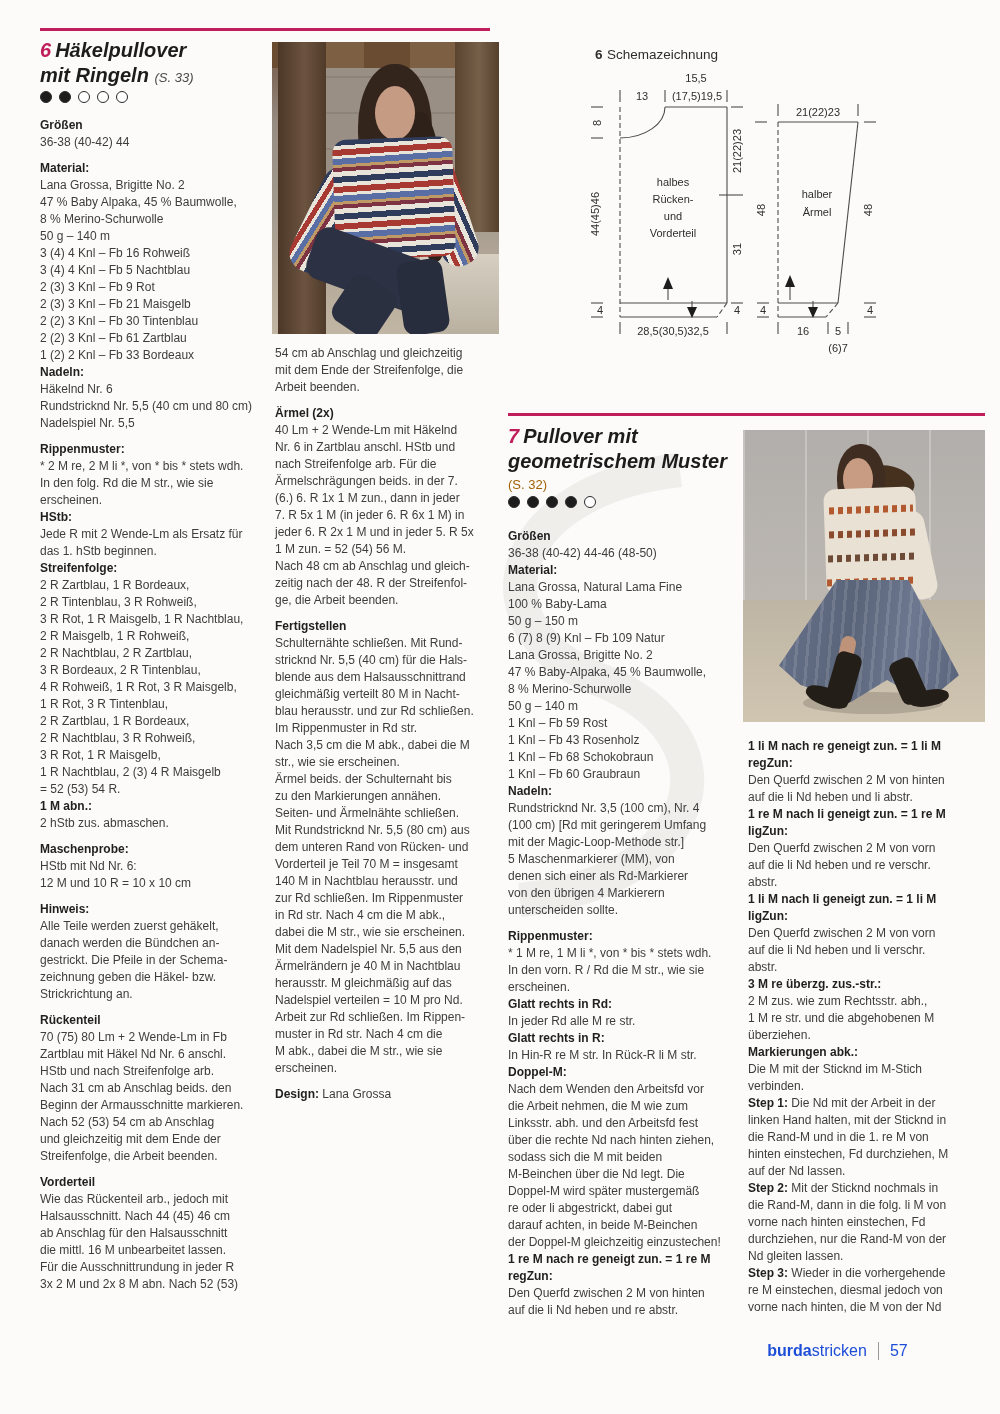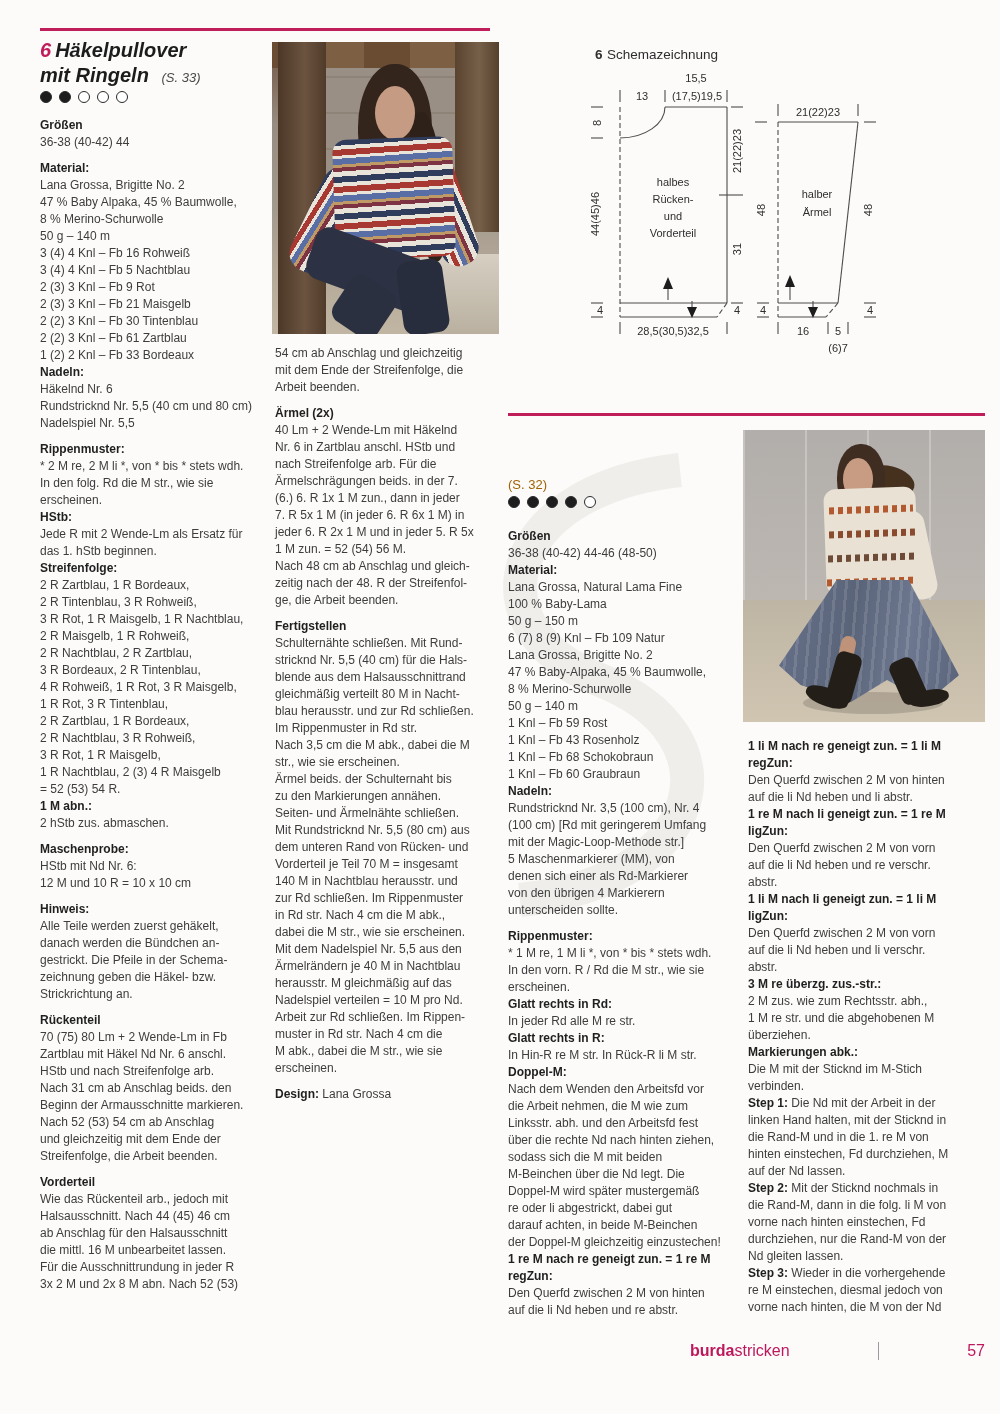--- a/index.html
+++ b/index.html
@@ -1,39 +1,39 @@
 <!DOCTYPE html>
 <html><head>
 <meta charset="utf-8">
 <style>
   html,body{margin:0;padding:0;background:#e9e7e3;}
   .page{position:relative;width:1000px;height:1414px;margin:0 auto;background:#fcfbf9;
         overflow:hidden;font-family:"Liberation Sans",sans-serif;color:#3b3b3b;}
   .rule{position:absolute;height:3px;background:#c01e5a;}
   .head{position:absolute;font-size:20px;line-height:25px;font-weight:bold;color:#1c1c1c;font-style:italic;}
   .head .num{color:#c01e5a;margin-right:4px;}
-  .head .ref{font-weight:normal;font-size:13px;color:#4a4a4a;margin-left:7px;}
+  .head .ref{font-weight:normal;font-size:13px;color:#4a4a4a;}
   .refline{position:absolute;font-size:13px;color:#a16207;}
   .dots{position:absolute;display:flex;gap:7px;}
   .dot{width:12px;height:12px;border-radius:50%;border:1.6px solid #2a2a2a;background:#fff;box-sizing:border-box;}
   .dot.filled{background:#1d1d1d;}
   .col{position:absolute;font-size:12px;line-height:17px;white-space:nowrap;color:#3d3d3d;width:232px;}
   .col .ln.gap{margin-top:9px;}
   .col .b{font-weight:bold;color:#1f1f1f;}
   .photo{position:absolute;overflow:hidden;background:#a9a095;}
   .photo *{position:absolute;}
   
   .schem{position:absolute;left:575px;top:38px;}
   .schem text{font-size:11px;fill:#2e2e2e;font-family:"Liberation Sans",sans-serif;}
   .schem .t{font-size:13.5px;}
   .schem .tb{font-size:13.5px;font-weight:bold;}
   .schem line,.schem path{stroke:#4c4c4c;stroke-width:1.1;fill:none;}
   .schem .dash{stroke-dasharray:5,3;}
   .schem .arr{fill:#1d1d1d;stroke:none;}
-  .footer{position:absolute;left:690px;top:1342px;width:295px;display:flex;align-items:center;justify-content:space-between;gap:11px;font-size:16px;color:#be185d;}
+  .footer{position:absolute;left:690px;top:1342px;width:295px;display:flex;align-items:center;justify-content:center;gap:11px;font-size:16px;color:#1d4ed8;}
   .footer .vbar{width:1px;height:18px;background:#9a9a9a;}
   .wm{position:absolute;pointer-events:none;}
 </style>
 </head>
 <body>
 
 <div class="page">
 
   <svg class="wm" style="left:380px;top:430px;" width="400" height="520">
     <path d="M300,40 C120,60 90,200 220,250 C360,305 330,450 140,470" stroke="rgba(140,128,115,0.10)" stroke-width="34" fill="none"></path>
@@ -265,20 +265,24 @@
       <text x="292" y="276">4</text>
       <text x="228" y="297" text-anchor="middle">16</text>
       <text x="263" y="297" text-anchor="middle">5</text>
       <text x="263" y="314" text-anchor="middle">(6)7</text>
       <text x="242" y="160" text-anchor="middle">halber</text>
       <text x="242" y="178" text-anchor="middle">Ärmel</text>
     </g>
   </svg>
 
   <div class="rule" style="left:508px;top:413px;width:477px;"></div>
+  <div class="head" style="left:508px;top:424px;">
+    <div><span class="num">7</span><span>Pullover mit</span></div>
+    <div><span>geometrischem Muster</span></div>
+  </div>
   <div class="refline" style="left:508px;top:477px;">(S. 32)</div>
   <div class="dots" style="left:508px;top:496px;">
       <span class="dot filled"></span>
       <span class="dot filled"></span>
       <span class="dot filled"></span>
       <span class="dot filled"></span>
       <span class="dot"></span>
     </div>
 
   <div class="col" style="left:508px;top:528px;">

